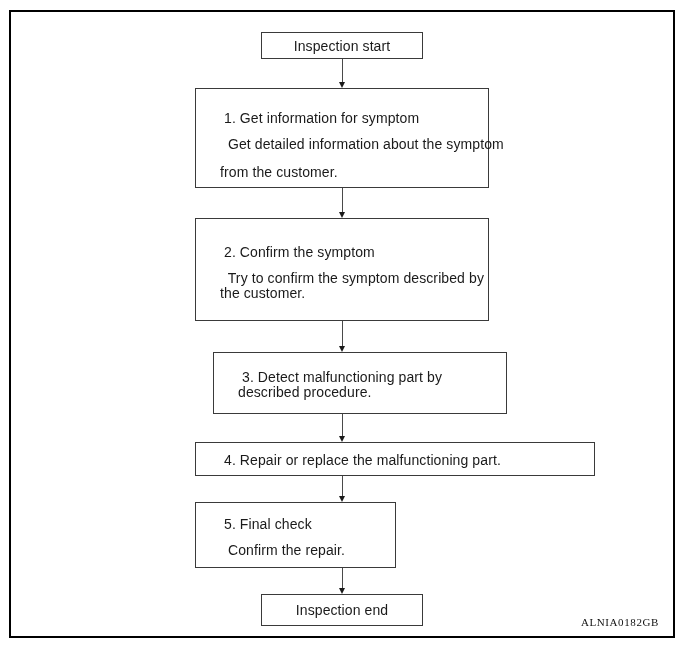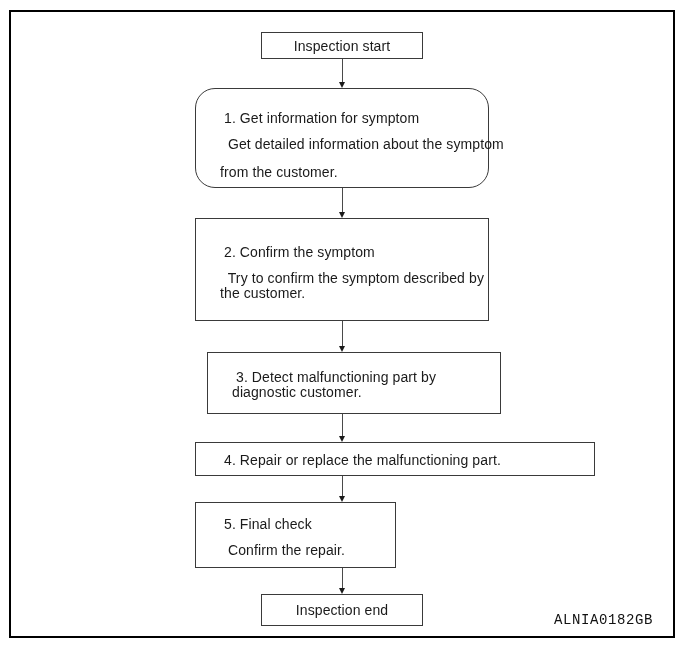--- a/index.html
+++ b/index.html
@@ -66,63 +66,63 @@
     position: absolute;
     width: 0;
     height: 0;
     border-left: 3px solid transparent;
     border-right: 3px solid transparent;
     border-top: 6px solid #1a1a1a;
   }
   
   #ref-code {
     position: absolute;
-    right: 20px;
+    right: 14px;
     bottom: 8px;
-    font-family: Liberation Mono, monospace;
-    font-size: 14px;
+    font-family: Liberation Serif, serif;
+    font-size: 11px;
     letter-spacing: 0.6px;
     color: #111111;
   }
 </style>
 </head>
 <body>
 
 <div id="page">
 
   <div id="frame">
 
     <div class="node node-terminal" style="left:250px; top:20px; width:162px; height:27px;">
       <div class="node-text">Inspection start</div>
     </div>
 
     <div class="conn" style="left:331px; top:47px; height:23px;"></div>
     <div class="arrowhead" style="left:328px; top:70px;"></div>
 
-    <div class="node node-process" style="left:184px; top:76px; width:294px; height:100px;border-radius:20px;">
+    <div class="node node-process" style="left:184px; top:76px; width:294px; height:100px;">
       <div class="node-text" style="top:22px;">1. Get information for symptom</div>
       <div class="node-text" style="top:48px;"> Get detailed information about the symptom</div>
       <div class="node-text" style="top:76px; left:24px;">from the customer.</div>
     </div>
 
     <div class="conn" style="left:331px; top:176px; height:24px;"></div>
     <div class="arrowhead" style="left:328px; top:200px;"></div>
 
     <div class="node node-process" style="left:184px; top:206px; width:294px; height:103px;padding-left:20px;">
       <div class="node-text" style="top:26px;">2. Confirm the symptom</div>
       <div class="node-text" style="top:52px;"> Try to confirm the symptom described by</div>
       <div class="node-text" style="top:67px; left:24px;">the customer.</div>
     </div>
 
     <div class="conn" style="left:331px; top:309px; height:25px;"></div>
     <div class="arrowhead" style="left:328px; top:334px;"></div>
 
-    <div class="node node-process" style="left:196px; top:340px; width:294px; height:62px;text-decoration:underline;">
+    <div class="node node-process" style="left:202px; top:340px; width:294px; height:62px;text-decoration:underline;">
       <div class="node-text" style="top:17px;">3. Detect malfunctioning part by</div>
-      <div class="node-text" style="top:32px; left:24px;">diagnostic customer.</div>
+      <div class="node-text" style="top:32px; left:24px;">described procedure.</div>
     </div>
 
     <div class="conn" style="left:331px; top:402px; height:22px;"></div>
     <div class="arrowhead" style="left:328px; top:424px;"></div>
 
     <div class="node node-process" style="left:184px; top:430px; width:400px; height:34px;">
       <div class="node-text" style="top:10px;">4. Repair or replace the malfunctioning part.</div>
     </div>
 
     <div class="conn" style="left:331px; top:464px; height:20px;"></div>

